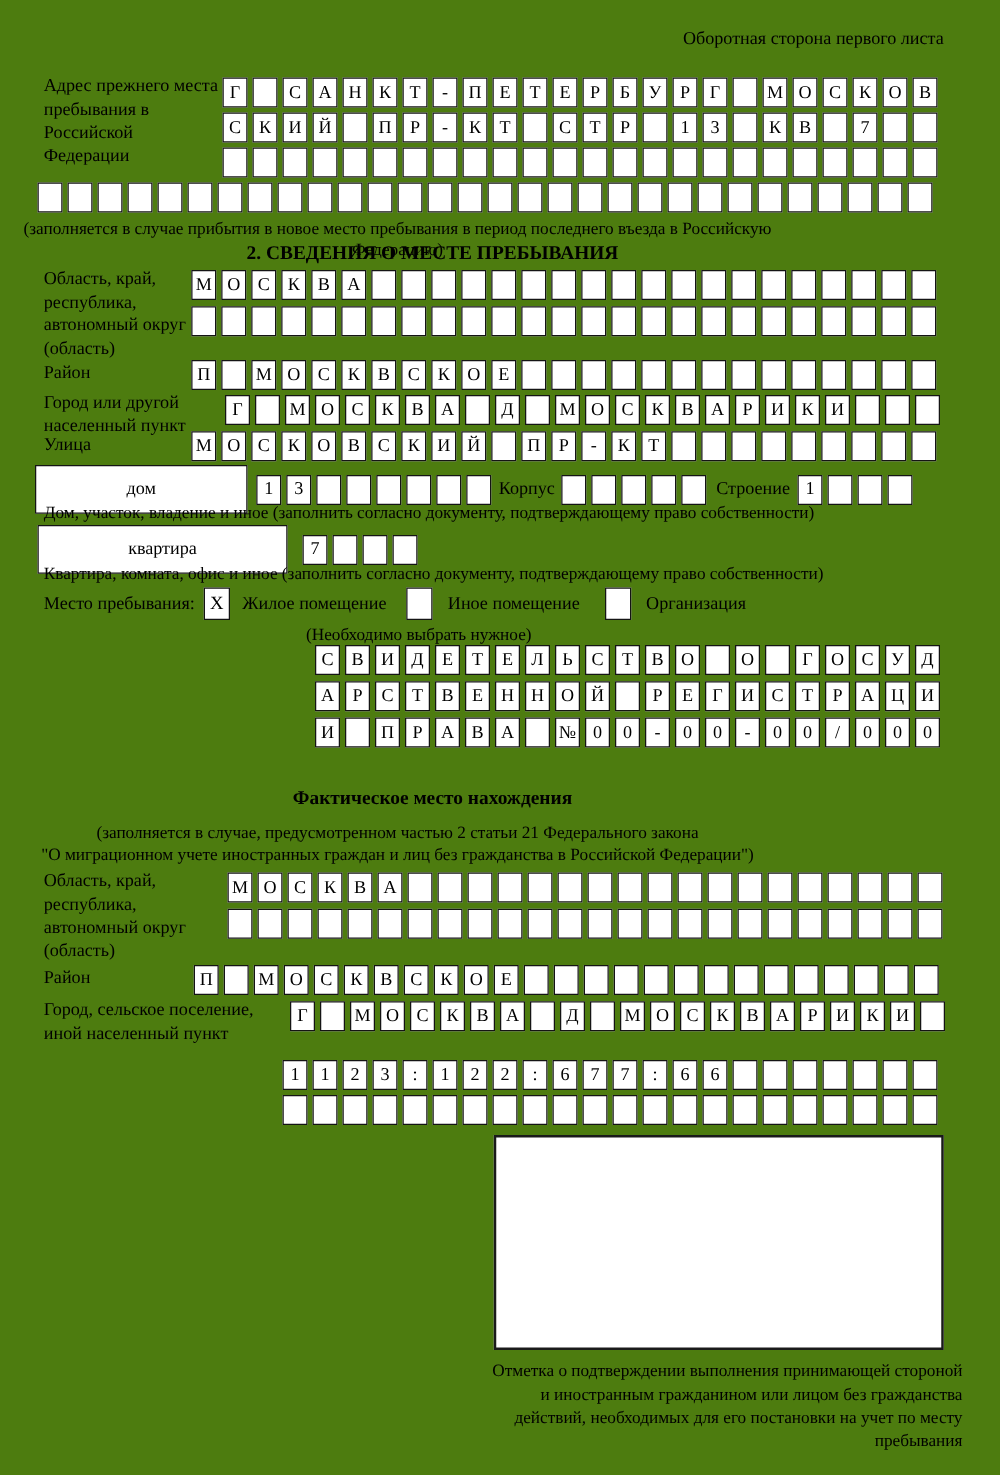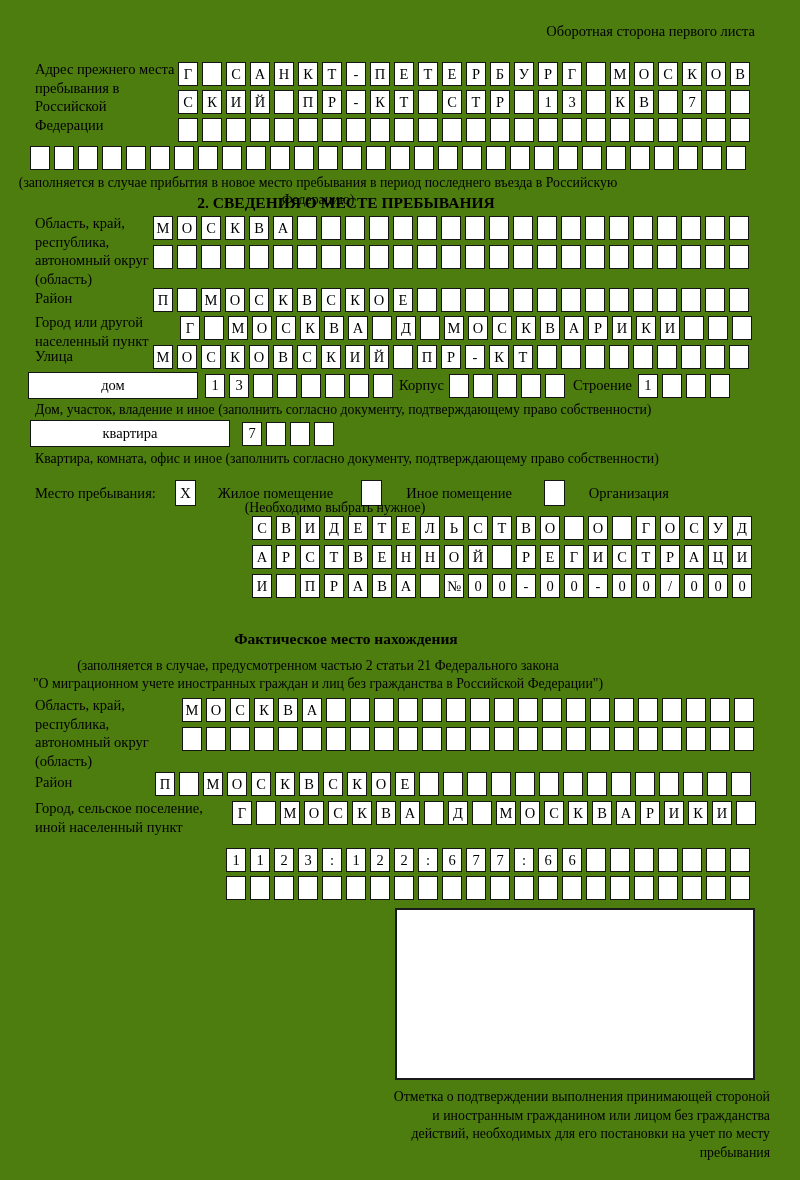--- a/index.html
+++ b/index.html
@@ -8,21 +8,21 @@
   .abs{position:absolute;}
   .lbl{font-size:14.5px;line-height:18.5px;}
   .cap{font-size:13.8px;line-height:17px;}
   .title{font-weight:bold;font-size:15.5px;padding-left:28px;}
   .center{left:0;width:636px;text-align:center;}
   .cellrow{position:absolute;display:flex;gap:4px;}
   .cell{flex:none;width:20px;height:24px;box-sizing:border-box;border:1.8px solid #141414;
         display:inline-flex;align-items:center;justify-content:center;font-size:14.5px;background:#fff;}
   .cbox{flex:none;width:21px;height:26px;box-sizing:border-box;border:1.8px solid #141414;
         display:inline-flex;align-items:center;justify-content:center;font-size:15px;background:#fff;}
-  .widebox{box-sizing:border-box;border:1.8px solid #141414;height:27px;
+  .widebox{box-sizing:border-box;border:1.8px solid #141414;height:39px;
         display:flex;align-items:center;justify-content:center;font-size:14.5px;background:#fff;}
   .line{display:flex;align-items:center;}
   .stamp{box-sizing:border-box;border:2.2px solid #1a1a1a;background:#fff;}
 </style>
 </head>
 <body>
 
 <div class="page">
 
   <div class="abs lbl" style="top:22px;right:45px;">Оборотная сторона первого листа</div>
@@ -318,21 +318,21 @@
     <div class="widebox" style="width:200px;">квартира</div>
     <div class="line" style="margin-left:12px;gap:4px;">
         <span class="cell">7</span>
         <span class="cell"></span>
         <span class="cell"></span>
         <span class="cell"></span>
       </div>
   </div>
   <div class="abs cap" style="top:450px;left:35px;">Квартира, комната, офис и иное (заполнить согласно документу, подтверждающему право собственности)</div>
 
-  <div class="abs line" style="top:480px;left:35px;gap:12px;">
+  <div class="abs line" style="top:470px;left:35px;">
     <span class="lbl">Место пребывания:</span>
     <span class="cbox" style="margin-left:7px;">X</span>
     <span class="lbl" style="margin-left:10px;">Жилое помещение</span>
     <span class="cbox" style="margin-left:16px;"></span>
     <span class="lbl" style="margin-left:12px;">Иное помещение</span>
     <span class="cbox" style="margin-left:20px;"></span>
     <span class="lbl" style="margin-left:12px;">Организация</span>
   </div>
   <div class="abs cap" style="top:499px;left:150px;width:370px;text-align:center;">(Необходимо выбрать нужное)</div>
 

